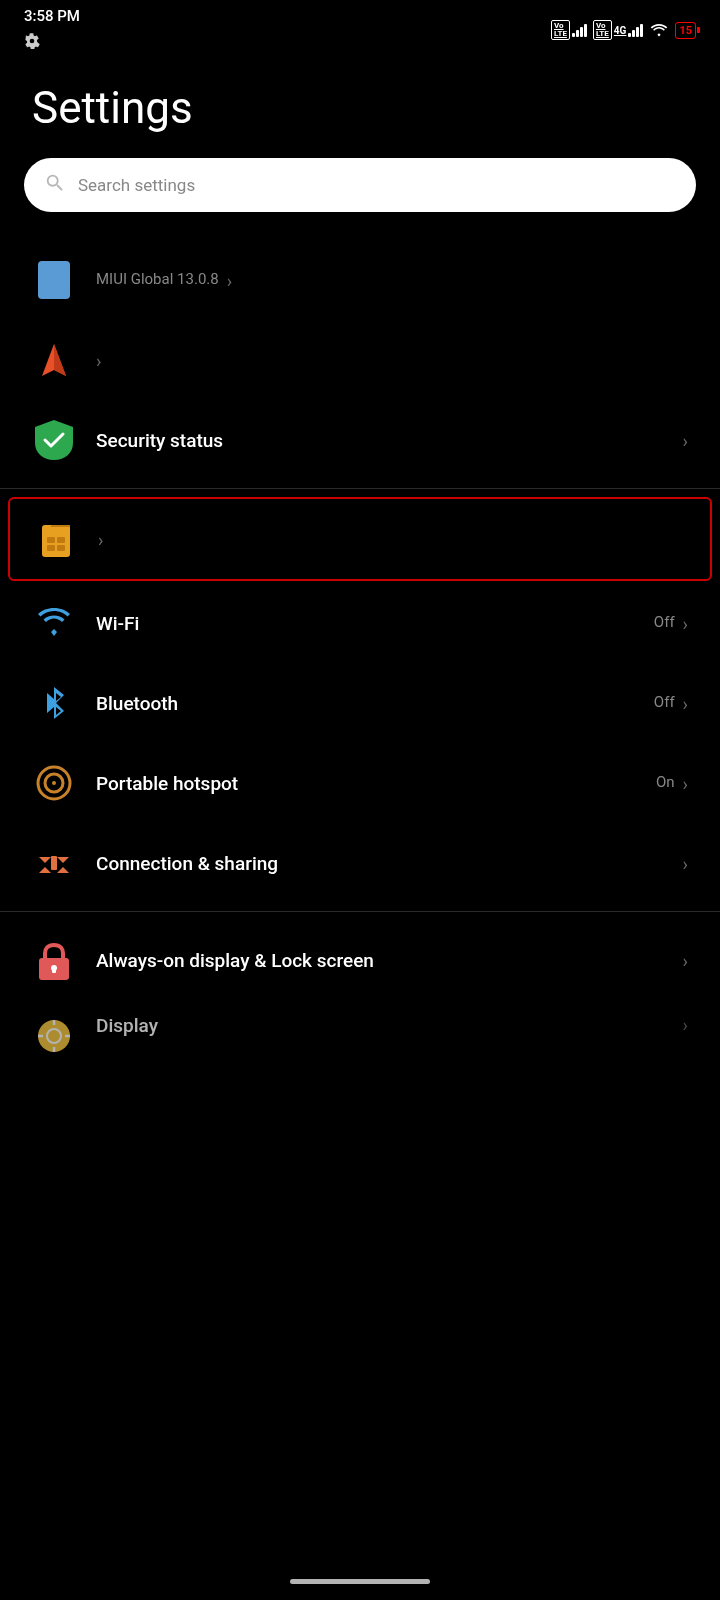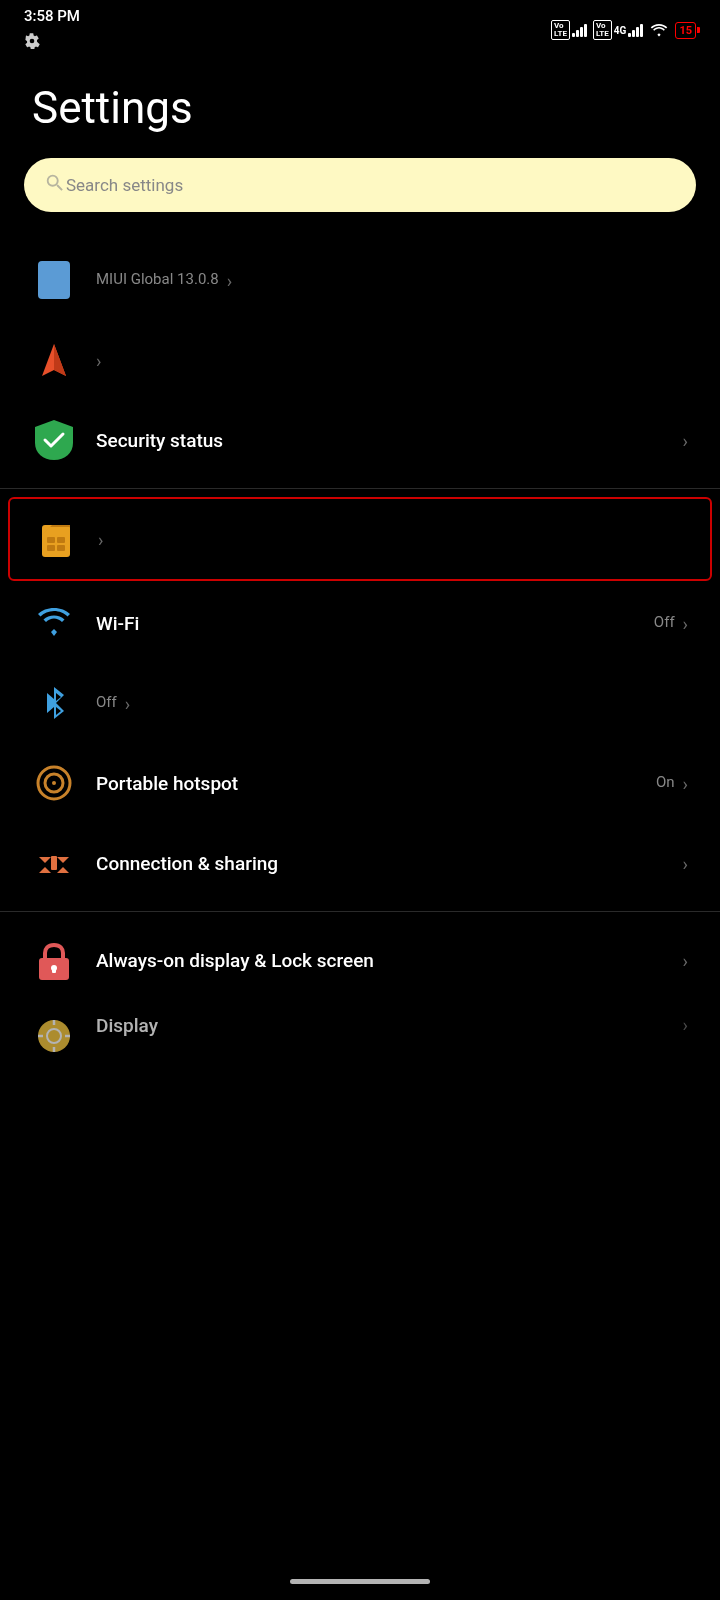--- a/index.html
+++ b/index.html
@@ -38,20 +38,21 @@
       align-items: center;
       gap: 6px;
       font-size: 13px;
       color: #fff;
     }
 
     .signal-group {
       display: flex;
       align-items: center;
       gap: 2px;
+      text-decoration: underline;
     }
 
     .vol-badge {
       background: transparent;
       border: 1.5px solid #fff;
       border-radius: 2px;
       font-size: 9px;
       font-weight: 700;
       padding: 1px 2px;
       line-height: 1;
@@ -102,26 +103,26 @@
       color: #fff;
       padding: 30px 32px 24px 32px;
     }
 
     
     .search-container {
       padding: 0 24px 28px 24px;
     }
 
     .search-bar {
-      background: #fef9c3;
+      background: #ffffff;
       border-radius: 30px;
       display: flex;
       align-items: center;
       padding: 14px 20px;
-      gap: 0;
+      gap: 12px;
     }
 
     .search-icon-svg {
       opacity: 0.6;
     }
 
     .search-placeholder {
       color: #888;
       font-size: 17px;
     }
@@ -348,20 +349,23 @@
         <span class="chevron">›</span>
       </div>
     </div>
 
     <div class="settings-item">
       <div class="item-icon">
         <svg width="28" height="36" viewBox="0 0 28 36" fill="#3fa0e0">
           <path d="M14 2l10 8-8 8 8 8-10 8V22l-7 6V8l7 6V2zm2 6v8l5-4-5-4zm0 14v8l5-4-5-4z"></path>
         </svg>
       </div>
+      <div class="item-content">
+        <span class="item-label">Bluetooth</span>
+      </div>
       <div class="item-right">
         <span style="color:#888; font-size:15px;">Off</span>
         <span class="chevron">›</span>
       </div>
     </div>
 
     <div class="settings-item">
       <div class="item-icon">
         <svg width="38" height="38" viewBox="0 0 38 38" fill="none" stroke="#c8822a" stroke-width="3">
           <circle cx="19" cy="19" r="16"></circle>

